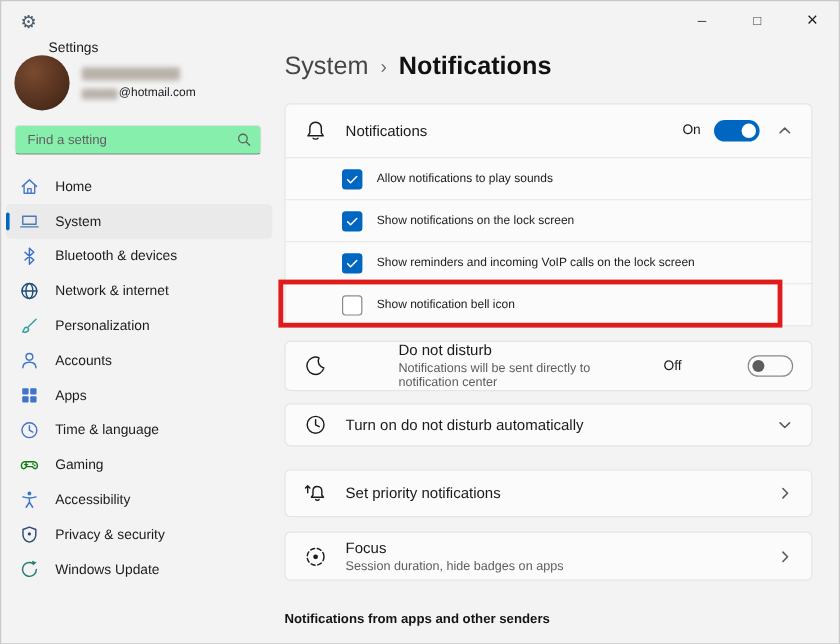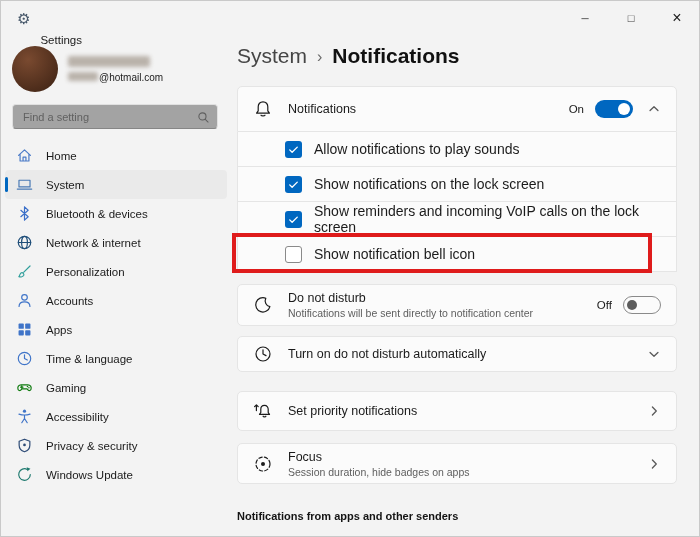--- a/index.html
+++ b/index.html
@@ -22,26 +22,26 @@
   .body { display:flex; height:501px; }
 
   
   .sidebar { width:232px; flex:0 0 232px; padding-top:8px; }
   .user { display:flex; align-items:center; margin:2px 0 12px 12px; }
   .avatar { width:46px; height:46px; border-radius:50%;
             background: radial-gradient(circle at 35% 30%, #7a4a30, #3a2012); flex:0 0 46px; }
   .user-meta { margin-left:10px; }
   .blur-bar { background:#b9b2aa; filter:blur(2px); border-radius:2px; }
   .name-bar { width:82px; height:11px; margin-bottom:5px; }
-  .email-row { display:flex; align-items:flex-start; }
+  .email-row { display:flex; align-items:flex-end; }
   .email-bar { width:30px; height:9px; margin-right:1px; }
   .email-text { font-size:10px; color:#1b1b1b; }
 
   .search-wrap { position:relative; margin:0 14px 12px 12px; }
-  .search-input { width:100%; height:25px; background:#a3a3a3; border:1px solid #e0e0e0;
+  .search-input { width:100%; height:25px; background:#86efac; border:1px solid #e0e0e0;
                   border-bottom-color:#868686; border-radius:4px; padding:0 28px 0 10px;
                   font-size:11px; font-family:inherit; color:#1b1b1b; outline:none; }
   .search-input::placeholder { color:#616161; }
   .search-icon { position:absolute; right:8px; top:6px; }
 
   .nav { margin-top:4px; }
   .nav-item { position:relative; display:flex; align-items:center; height:29px; margin:0 5px;
               border-radius:4px; padding:0 8px 0 11px; cursor:default; }
   .nav-item.selected { background:#eaeaea; }
   .nav-item.selected::before { content:""; position:absolute; left:0; top:7px; bottom:7px;
@@ -78,25 +78,25 @@
 
   .expander { position:relative; }
   .expander-header { height:46px; border-radius:5px 5px 0 0; }
   .expander-row { background:#fbfbfb; border:1px solid #e5e5e5; border-top:none; height:35px;
                   display:flex; align-items:center; padding-left:47px; }
   .expander-row:last-child { border-radius:0 0 5px 5px; }
   .checkbox { width:17px; height:17px; border-radius:3px; margin-right:12px; flex:0 0 17px;
               display:flex; align-items:center; justify-content:center; cursor:default; }
   .checkbox.checked { background:var(--accent); }
   .checkbox.unchecked { background:#fff; border:1px solid #8a8a8a; }
-  .row-label { font-size:14px; color:#1b1b1b; }
+  .row-label { font-size:10px; color:#1b1b1b; }
   .red-box { position:absolute; left:-5px; top:147px; width:420px; height:40px;
              border:4px solid #df1b1b; z-index:5; pointer-events:none; }
 
-  .card-dnd { height:42px; margin-top:12px; }
+  .card-dnd { height:42px; margin-top:12px;gap:44px; }
   .card-auto { height:36px; margin-top:10px; }
   .card-priority { height:40px; margin-top:19px; }
   .card-focus { height:41px; margin-top:12px; }
   .section-footer { margin-top:26px; font-size:11px; font-weight:700; color:#141414; }
 
   .mono-stroke { stroke:#1b1b1b; fill:none; stroke-width:1.2; stroke-linecap:round; stroke-linejoin:round; }
   .chev-stroke { stroke:#5a5a5a; fill:none; stroke-width:1.5; stroke-linecap:round; stroke-linejoin:round; }
   .side-stroke { stroke:currentColor; fill:none; stroke-width:1.4; stroke-linecap:round; stroke-linejoin:round; }
 </style>
 </head>

